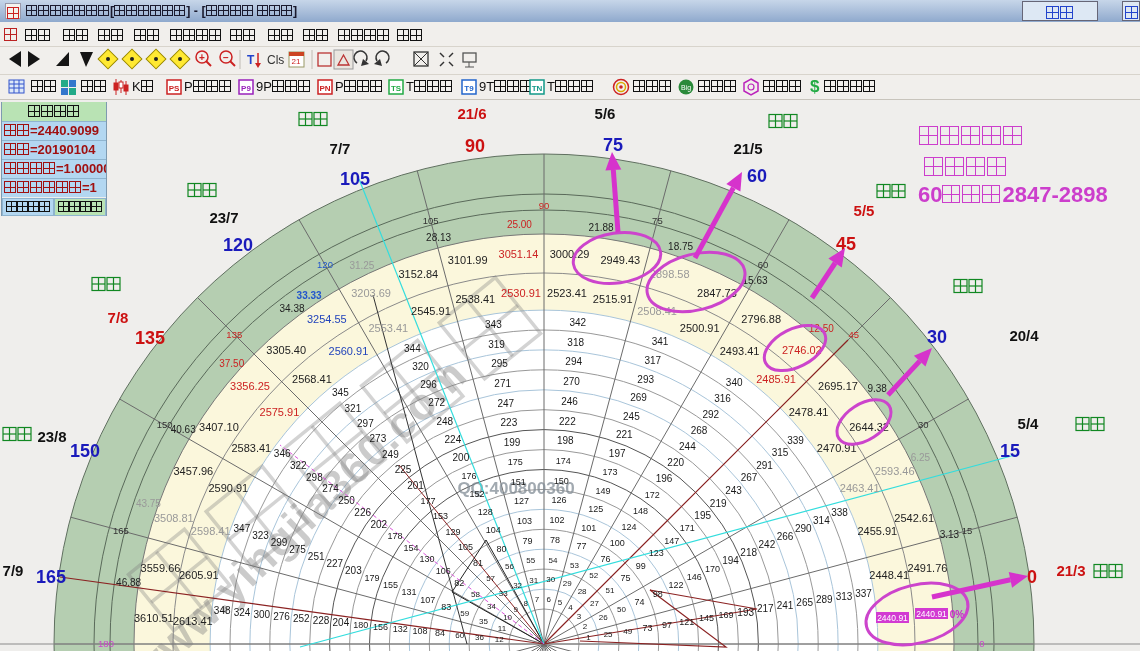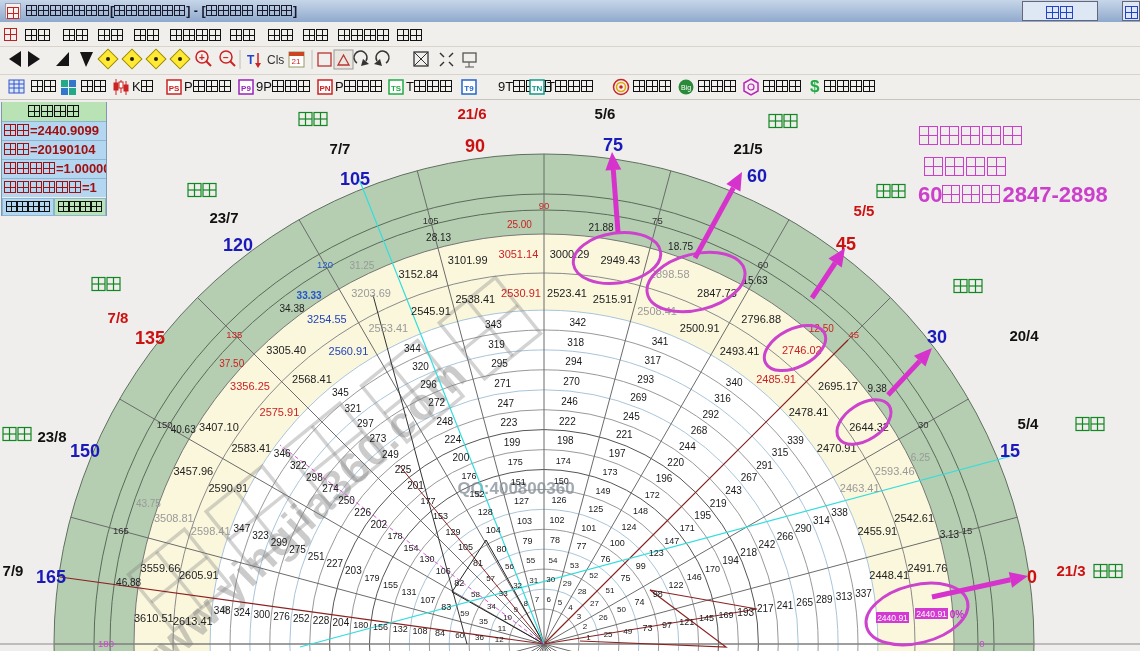--- a/index.html
+++ b/index.html
@@ -606,21 +606,21 @@
     <span class="t2" style="left:335px">P<i class="h" style="width:12px;height:12px;margin-right:1px"></i><i class="h" style="width:12px;height:12px;margin-right:1px"></i><i class="h" style="width:12px;height:12px;margin-right:1px"></i></span>
     <svg width="16" height="16" class="abs" style="left:388px;top:4px">
       <rect x="1" y="1" width="14" height="14" fill="#fff" stroke="#22aa44" stroke-width="1.5"></rect>
       <text x="8" y="11.5" font-size="8" font-weight="bold" fill="#22aa44" text-anchor="middle">TS</text>
     </svg>
     <span class="t2" style="left:406px">T<i class="h" style="width:12px;height:12px;margin-right:1px"></i><i class="h" style="width:12px;height:12px;margin-right:1px"></i><i class="h" style="width:12px;height:12px;margin-right:1px"></i></span>
     <svg width="16" height="16" class="abs" style="left:461px;top:4px">
       <rect x="1" y="1" width="14" height="14" fill="#fff" stroke="#2266cc" stroke-width="1.5"></rect>
       <text x="8" y="11.5" font-size="8" font-weight="bold" fill="#2266cc" text-anchor="middle">T9</text>
     </svg>
-    <span class="t2" style="left:498px">9T<i class="h" style="width:12px;height:12px;margin-right:1px"></i><i class="h" style="width:12px;height:12px;margin-right:1px"></i><i class="h" style="width:12px;height:12px;margin-right:1px"></i></span>
+    <span class="t2" style="left:479px">9T<i class="h" style="width:12px;height:12px;margin-right:1px"></i><i class="h" style="width:12px;height:12px;margin-right:1px"></i><i class="h" style="width:12px;height:12px;margin-right:1px"></i></span>
     <svg width="16" height="16" class="abs" style="left:529px;top:4px">
       <rect x="1" y="1" width="14" height="14" fill="#fff" stroke="#119988" stroke-width="1.5"></rect>
       <text x="8" y="11.5" font-size="8" font-weight="bold" fill="#119988" text-anchor="middle">TN</text>
     </svg>
     <span class="t2" style="left:547px">T<i class="h" style="width:12px;height:12px;margin-right:1px"></i><i class="h" style="width:12px;height:12px;margin-right:1px"></i><i class="h" style="width:12px;height:12px;margin-right:1px"></i></span>
     <svg width="18" height="18" class="abs" style="left:612px;top:3px">
       <circle cx="9" cy="9" r="7.5" fill="none" stroke="#cc2222" stroke-width="1.5"></circle>
       <circle cx="9" cy="9" r="4.5" fill="none" stroke="#ddaa00" stroke-width="1.5"></circle>
       <circle cx="9" cy="9" r="1.8" fill="#cc2222"></circle>
     </svg>

